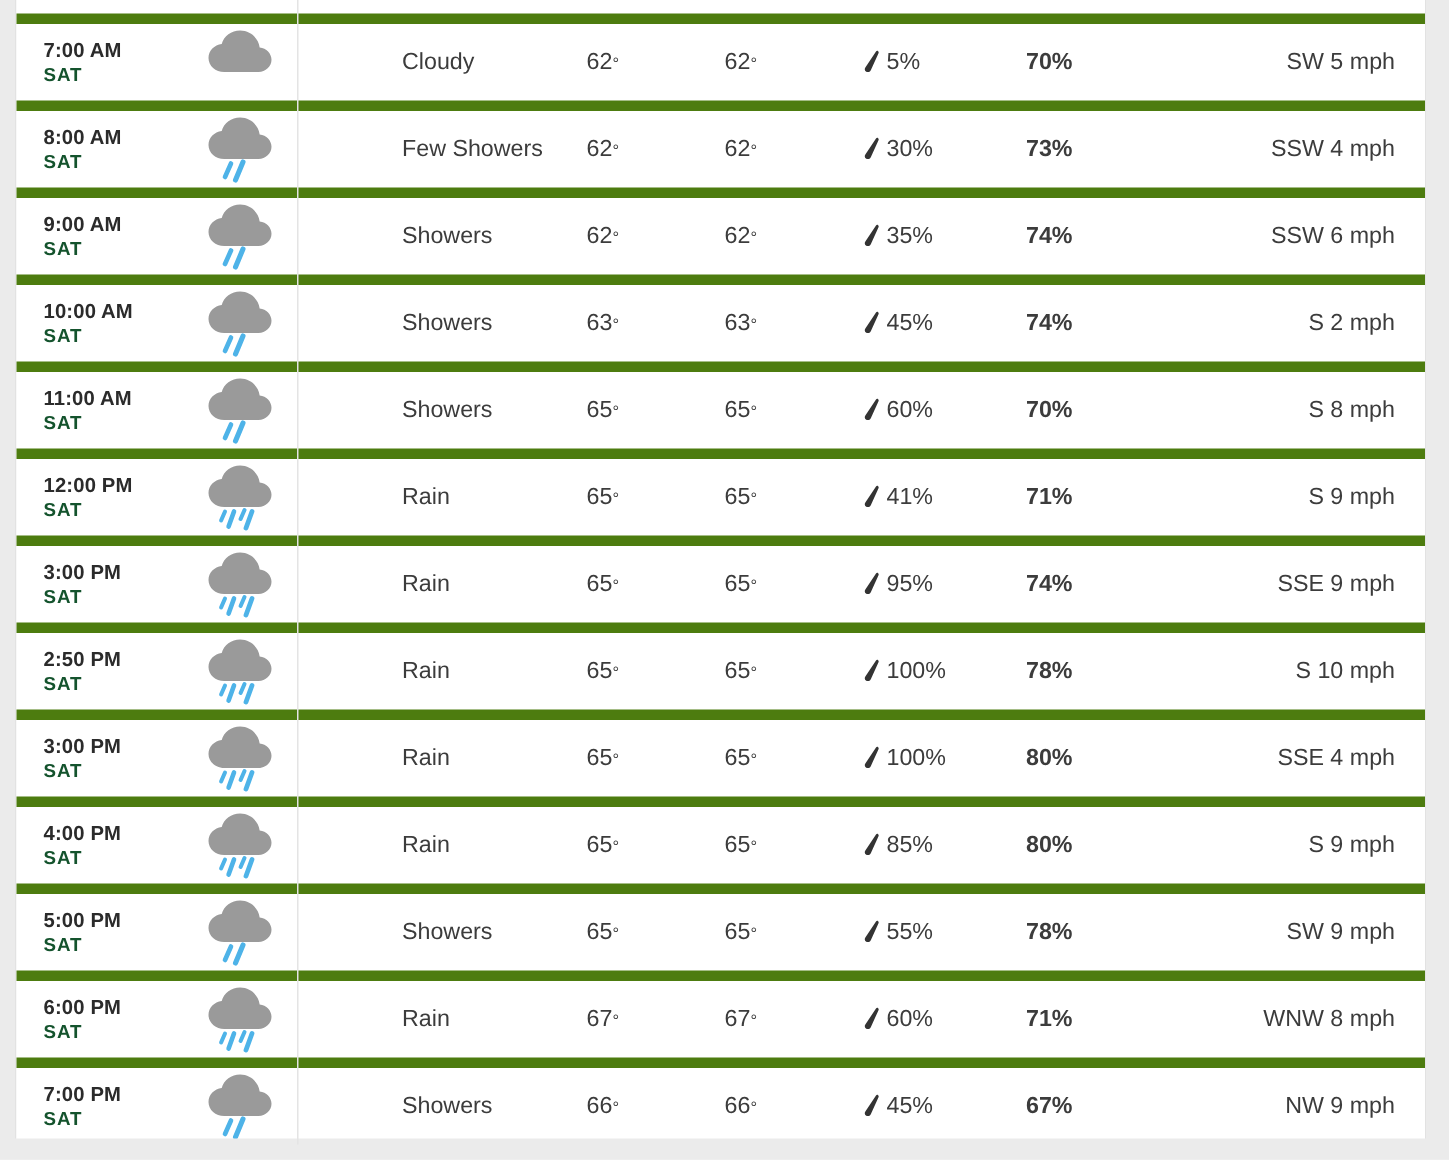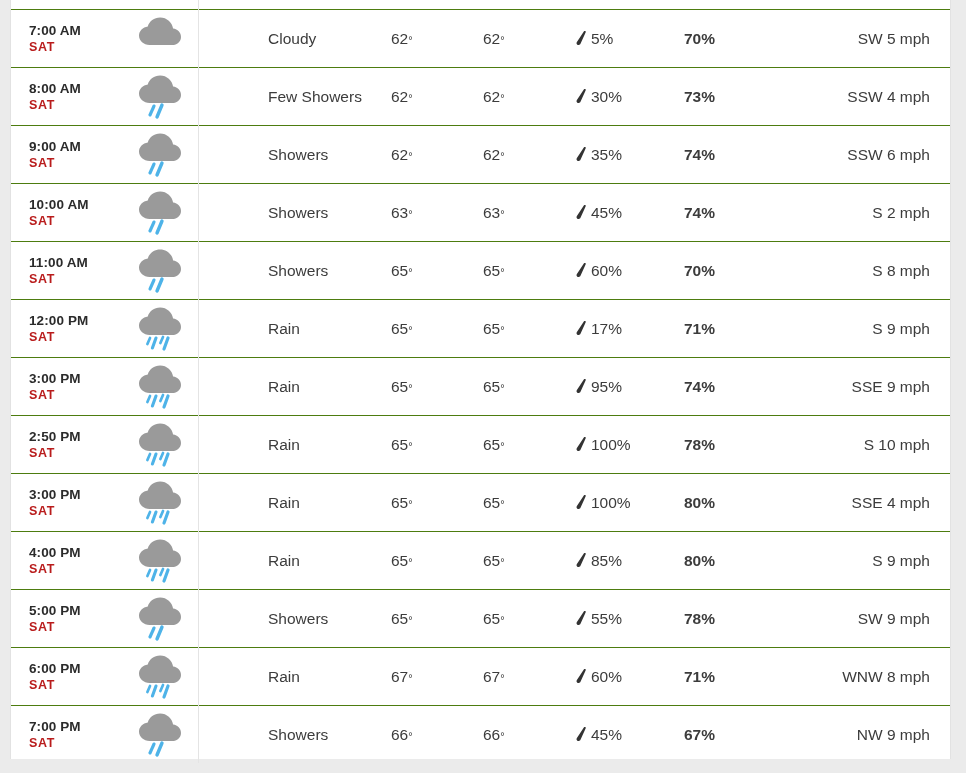--- a/index.html
+++ b/index.html
@@ -43,21 +43,21 @@
     background: #e4e4e4;
     pointer-events: none;
     z-index: 3;
   }
 
   .row {
     position: relative;
     display: flex;
     align-items: stretch;
     height: 58px;
-    border-top: 1px solid #4d7c0f;
+    border-top: 7px solid #4d7c0f;
     background: #ffffff;
   }
   .row:first-child { border-top: none; }
 
   
   .timecell {
     width: 112px;
     flex: 0 0 112px;
     display: flex;
     flex-direction: column;
@@ -67,21 +67,21 @@
   .time {
     font-size: 13.5px;
     font-weight: bold;
     color: #2b2b2b;
     letter-spacing: .1px;
     line-height: 16px;
   }
   .day {
     font-size: 12.5px;
     font-weight: bold;
-    color: #b91c1c;
+    color: #14532d;
     letter-spacing: .6px;
     line-height: 15px;
     margin-top: 1px;
   }
 
   .iconcell {
     width: 76px;
     flex: 0 0 76px;
     display: flex;
     align-items: center;
@@ -277,21 +277,21 @@
           </svg>
         </div>
         <div class="datacell">
           <span class="cond">Rain</span>
           <span class="temp"><span>65</span><span class="deg">°</span></span>
           <span class="feels"><span>65</span><span class="deg">°</span></span>
           <span class="precip">
             <svg class="drop" width="11" height="17" viewBox="0 0 11 17">
               <path d="M9.4 1.1 C9.9 1.5 9.9 2.0 9.6 2.6 L4.6 13.6 C4.0 15.0 2.4 15.5 1.3 14.7 C0.4 14.0 0.3 12.9 0.9 12.0 L8.0 1.3 C8.4 0.8 9.0 0.8 9.4 1.1 Z" fill="#333333"></path>
             </svg>
-            <span>17%</span>
+            <span>41%</span>
           </span>
           <span class="hum">71%</span>
           <span class="wind">S 9 mph</span>
         </div>
       </div>
       <div class="row">
         <div class="timecell">
           <span class="time">3:00 PM</span>
           <span class="day">SAT</span>
         </div>

